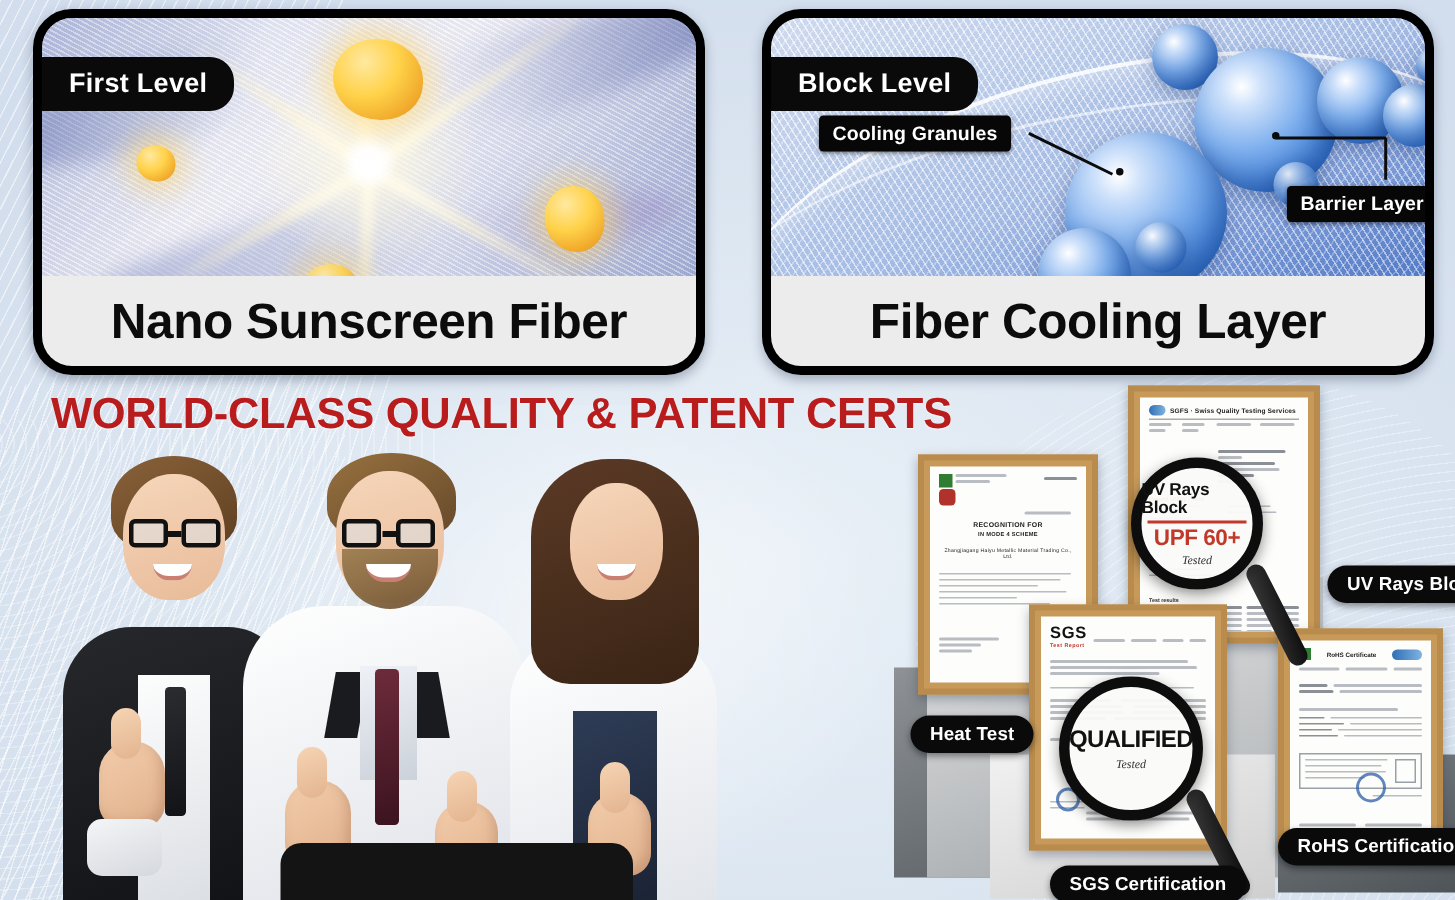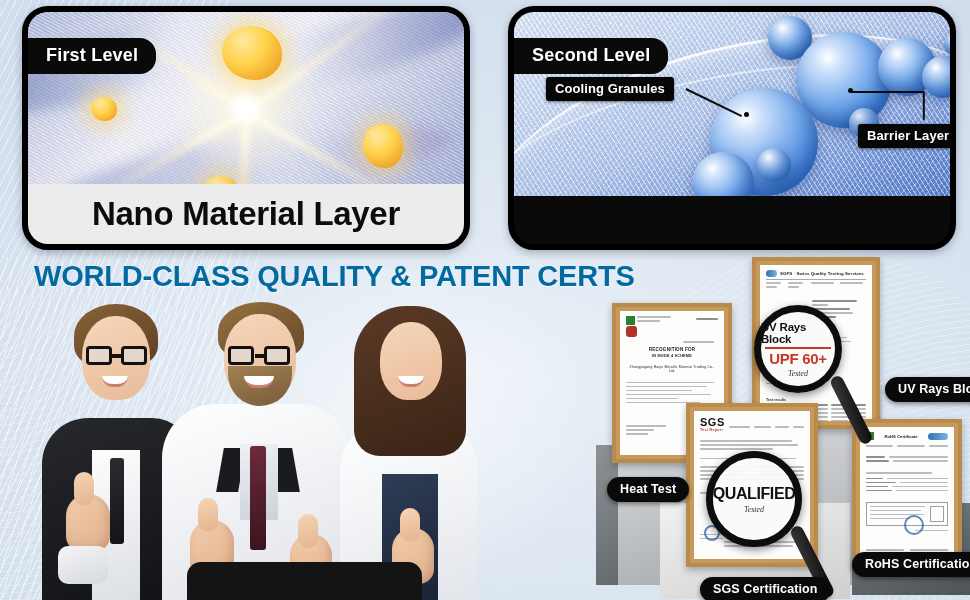--- a/index.html
+++ b/index.html
@@ -180,21 +180,21 @@
     position:absolute; left:0; right:0; bottom:0; height:60px;
     background:#ececec; display:flex; align-items:center; justify-content:center;
   }
   .card-caption span{
     font-size:33px; font-weight:700; color:#0c0c0c; letter-spacing:-.3px;
   }
 
   
   .headline{
     position:absolute; left:34px; top:260px;
-    font-size:29px; font-weight:700; color:#0369a1; letter-spacing:-.2px;
+    font-size:29px; font-weight:700; color:#b91c1c; letter-spacing:-.2px;
     text-shadow:0 1px 1px rgba(255,255,255,.85);
     white-space:nowrap;
   }
 
   
   .people{ position:absolute; left:-8px; top:300px; width:480px; height:300px; }
   .person{ position:absolute; bottom:0; }
   .head{
     position:absolute; border-radius:48% 48% 44% 44%;
     background:linear-gradient(160deg,#f6d6ba,#e8bb99);
@@ -318,21 +318,21 @@
             <div class="ray r6"></div>
           <div class="burst"></div>
           <div class="gran g1"></div>
             <div class="gran g2"></div>
           <div class="gran g3"></div>
             <div class="gran g4"></div>
         </div>
       </div>
       <div class="levelbadge">First Level</div>
       <div class="card-caption">
-        <span>Nano Material Layer</span>
+        <span>Nano Sunscreen Fiber</span>
       </div>
     </div>
 
     <div class="layer-card" id="card-2">
       <div class="card-art">
         <div class="art2">
           <div class="mesh"></div>
           <div class="arcband"></div>
           <div class="arcband2"></div>
           <div class="sph s6"></div>
@@ -349,21 +349,24 @@
           <div class="leaderdot" style="left:230px; top:100px;"></div>
 
           <div class="leader" style="left:337px; top:79px; width:73px;"></div>
           <div class="leader" style="left:410px; top:79px; width:28px; transform:rotate(90deg);"></div>
           <div class="leaderdot" style="left:334px; top:76px;"></div>
 
           <div class="callout" style="left:344px; top:112px;">Barrier Layer</div>
           <div class="callout" style="left:32px; top:65px;">Cooling Granules</div>
         </div>
       </div>
-      <div class="levelbadge">Second Level</div>
+      <div class="levelbadge">Block Level</div>
+      <div class="card-caption">
+        <span>Fiber Cooling Layer</span>
+      </div>
     </div>
   </div>
 
   <div class="headline">WORLD-CLASS QUALITY &amp; PATENT CERTS</div>
 
   <div class="people">
 
     <div class="person" style="left:44px; width:160px; height:300px;">
       <div class="body-shape" style="left:6px; bottom:0; width:150px; height:182px;
                   background:linear-gradient(160deg,#27282c,#111216);

